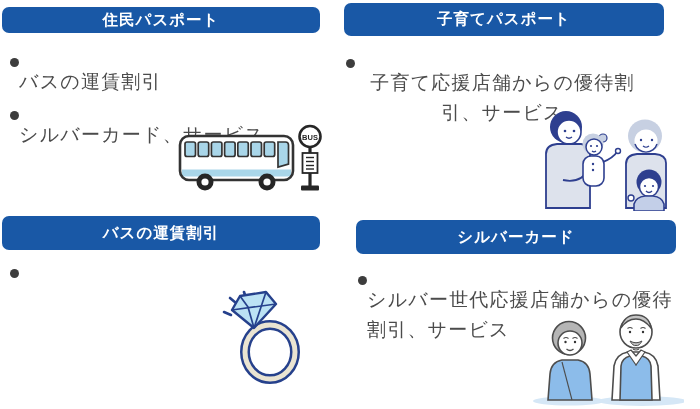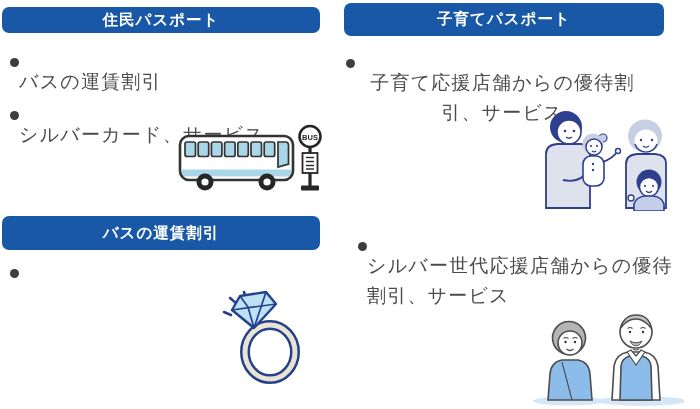--- a/index.html
+++ b/index.html
@@ -84,20 +84,21 @@
   <div class="card c2">
     <div class="hdr">バスの運賃割引</div>
     <div class="bullets">
       <div class="row">
         <span class="dot"></span>
       </div>
     </div>
   </div>
 
   <div class="card c3">
+    <div class="hdr">シルバーカード</div>
     <div class="bullets">
       <div class="row">
         <span class="dot"></span>
         <span class="txt">シルバー世代応援店舗からの優待割引、サービス</span>
       </div>
     </div>
   </div>
 
   <div class="illus illus-bus">
     <svg viewBox="0 0 148 74">

